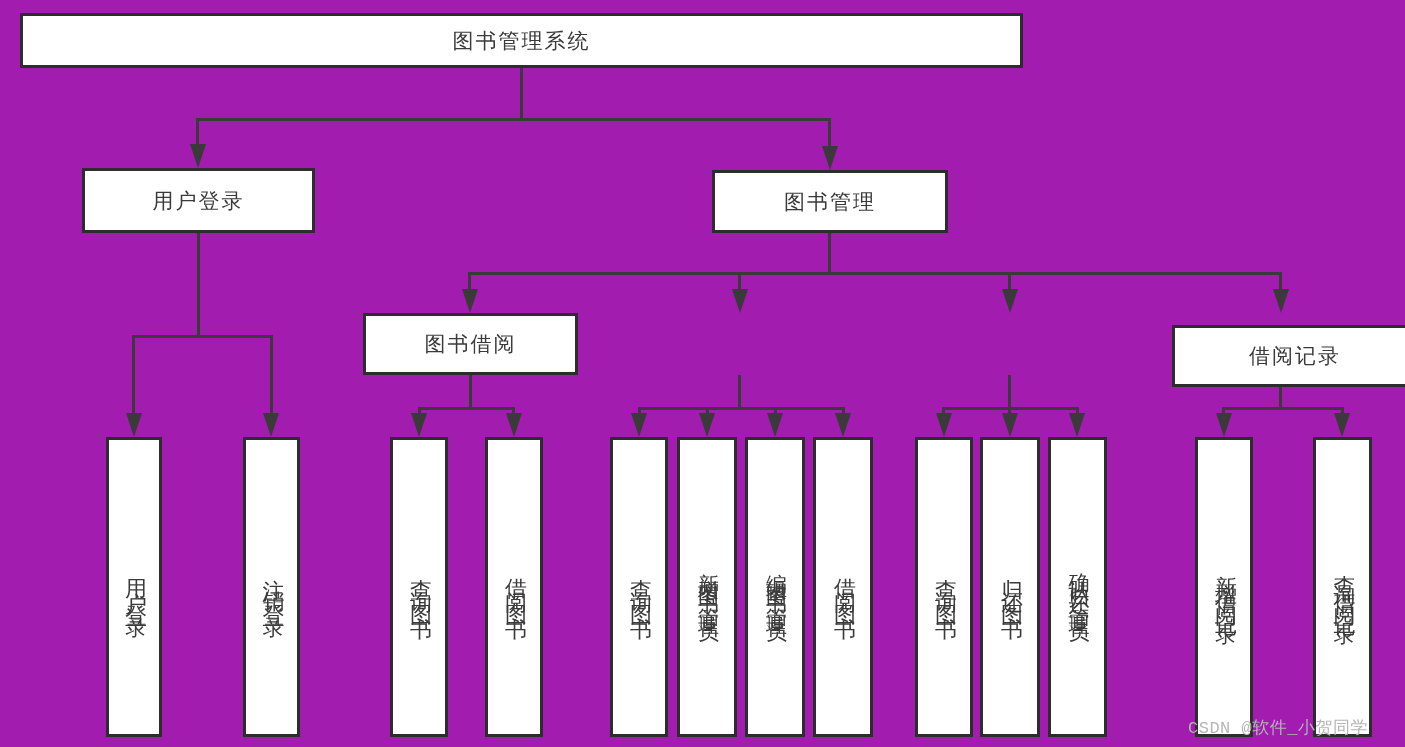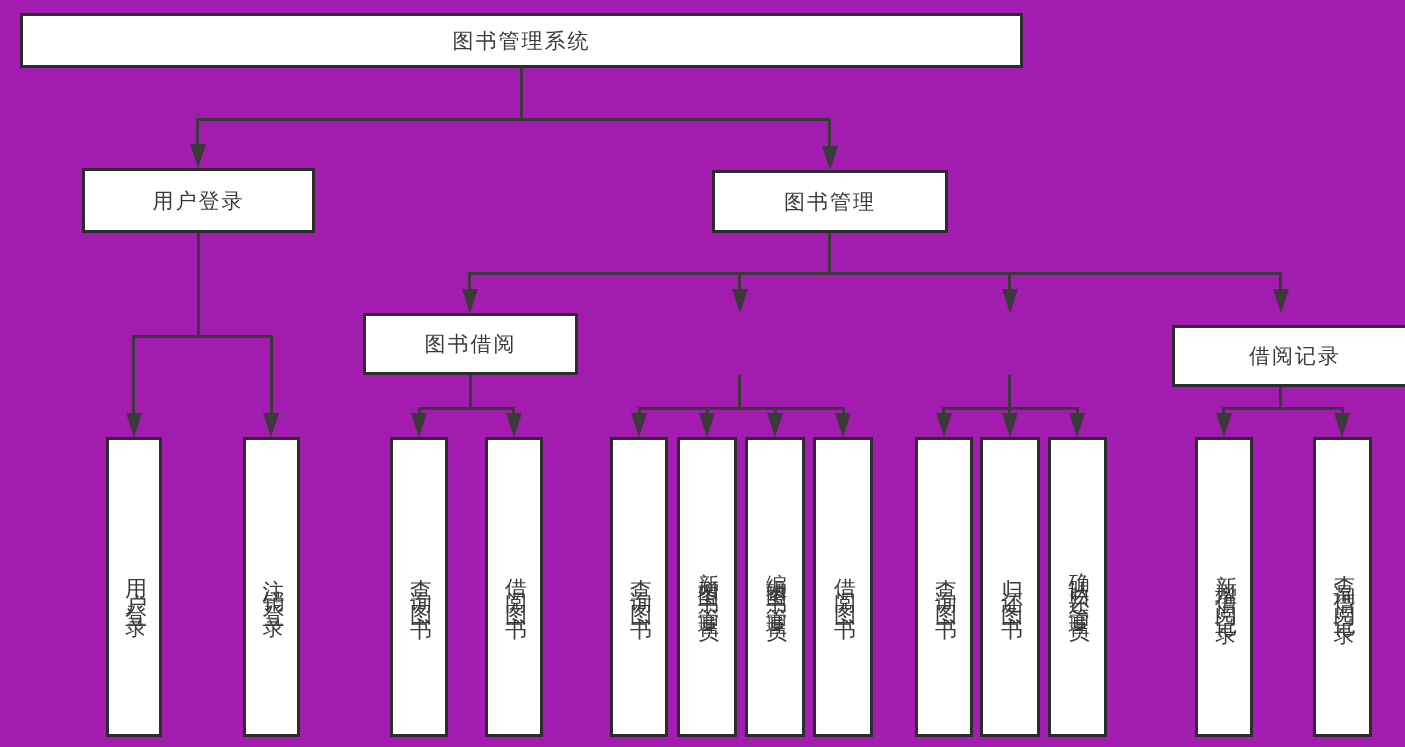--- a/index.html
+++ b/index.html
@@ -153,13 +153,14 @@
     <span class="lbl">确认归还（管理员）</span>
   </div>
 
   <div class="box vbox mid" style="left:1195px;top:437px;width:58px;height:300px">
     <span class="lbl">新增借阅记录</span>
   </div>
   <div class="box vbox mid" style="left:1313px;top:437px;width:59px;height:300px">
     <span class="lbl">查询借阅记录</span>
   </div>
 
+  <div class="watermark">CSDN @软件_小贺同学</div>
 </div>
 
 </body></html>

